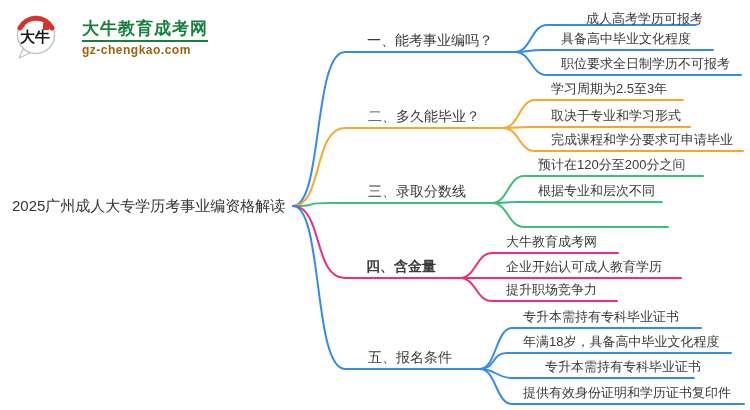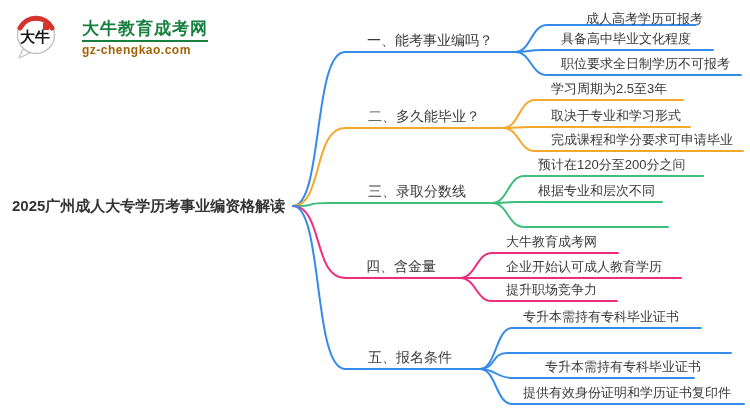--- a/index.html
+++ b/index.html
@@ -61,40 +61,41 @@
         <text x="21" y="30" text-anchor="middle" font-size="15" font-weight="bold" fill="#1a1a1a" font-family="Liberation Sans, DejaVu Sans, sans-serif">大牛</text>
       </svg>
     </span>
     <div class="logo-txt">
       <span class="logo-title">大牛教育成考网</span>
       <span class="logo-divider"></span>
       <span class="logo-domain">gz-chengkao.com</span>
     </div>
   </div>
 
-  <div class="label topic" style="left:12px;top:195px;font-weight:bold;">2025广州成人大专学历考事业编资格解读</div>
+  <div class="label topic" style="left:12px;top:195px;">2025广州成人大专学历考事业编资格解读</div>
 
   <div class="label b-label" style="left:367px;top:31px;">一、能考事业编吗？</div>
   <div class="label b-label" style="left:368px;top:107px;">二、多久能毕业？</div>
   <div class="label b-label" style="left:368px;top:182px;">三、录取分数线</div>
-  <div class="label b-label" style="left:366px;top:257px;">四、含金量</div>
+  <div class="label b-label" style="left:366px;top:257px;font-weight:bold;">四、含金量</div>
   <div class="label b-label" style="left:368px;top:348px;">五、报名条件</div>
 
   <div class="label c-label" style="left:561px;top:10px;margin-left:25px;">成人高考学历可报考</div>
   <div class="label c-label" style="left:561px;top:30px;">具备高中毕业文化程度</div>
   <div class="label c-label" style="left:561px;top:55px;">职位要求全日制学历不可报考</div>
 
   <div class="label c-label" style="left:551px;top:80px;">学习周期为2.5至3年</div>
   <div class="label c-label" style="left:551px;top:107px;">取决于专业和学习形式</div>
   <div class="label c-label" style="left:551px;top:131px;">完成课程和学分要求可申请毕业</div>
 
   <div class="label c-label" style="left:538px;top:156px;">预计在120分至200分之间</div>
   <div class="label c-label" style="left:538px;top:182px;">根据专业和层次不同</div>
 
   <div class="label c-label" style="left:506px;top:233px;">大牛教育成考网</div>
   <div class="label c-label" style="left:506px;top:281px;">提升职场竞争力</div>
   <div class="label c-label" style="left:506px;top:258px;">企业开始认可成人教育学历</div>
 
   <div class="label c-label" style="left:523px;top:308px;">专升本需持有专科毕业证书</div>
+  <div class="label c-label" style="left:523px;top:333px;">年满18岁，具备高中毕业文化程度</div>
   <div class="label c-label" style="left:523px;top:358px;margin-left:22px;">专升本需持有专科毕业证书</div>
   <div class="label c-label" style="left:523px;top:384px;">提供有效身份证明和学历证书复印件</div>
 
 </div>
 
 </body></html>

